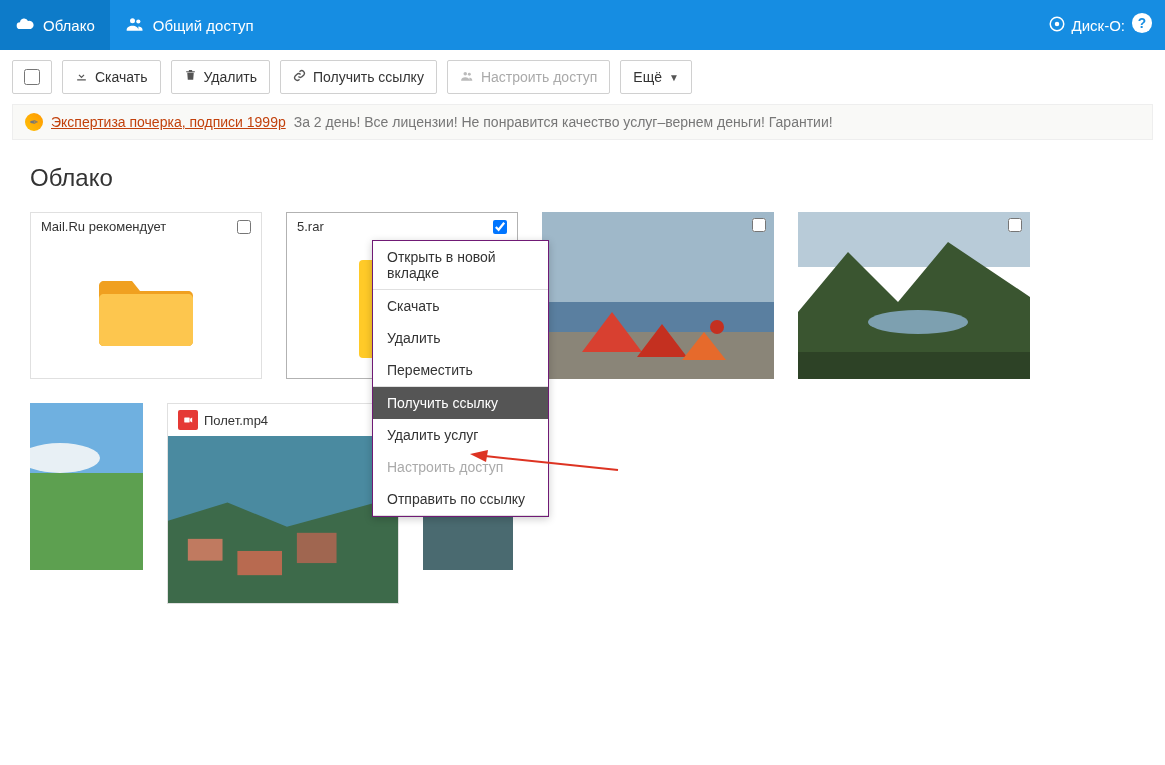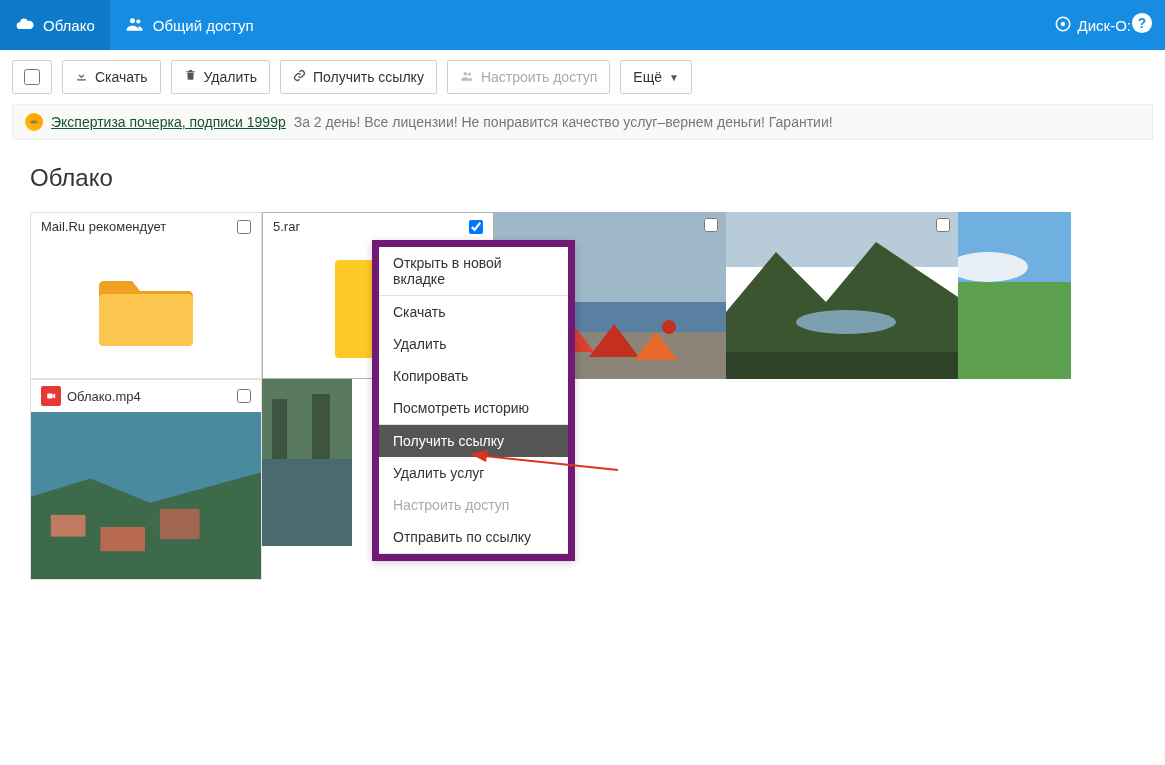--- a/index.html
+++ b/index.html
@@ -3,54 +3,54 @@
 <meta charset="utf-8">
 <style>
 * { margin: 0; padding: 0; box-sizing: border-box; font-family: Arial, Helvetica, sans-serif; }
 body { background: #fff; width: 1165px; height: 765px; overflow: hidden; position: relative; }
 
 .topbar { background: #168de2; height: 50px; display: flex; align-items: center; color: #fff; }
 .topbar-tab { display: flex; align-items: center; height: 100%; padding: 0 15px; cursor: pointer; font-size: 15px; }
 .topbar-tab.active { background: #0d7bc9; }
 .topbar-tab .icon { margin-right: 8px; }
 .topbar-spacer { flex: 1; }
-.topbar-right { display: flex; align-items: center; padding-right: 12px; gap: 0; }
+.topbar-right { display: flex; align-items: center; padding-right: 12px; gap: 6px; }
 .topbar-disk { display: flex; align-items: center; gap: 6px; font-size: 15px; }
 
 .toolbar { padding: 10px 12px; display: flex; gap: 10px; align-items: center; }
 .tb-btn { border: 1px solid #d0d0d0; background: #fff; height: 34px; padding: 0 12px; display: flex; align-items: center; gap: 7px; font-size: 14px; color: #333; cursor: pointer; border-radius: 2px; }
 .tb-btn .ico { color: #666; }
 .tb-btn.disabled { color: #aaa; }
 .tb-btn.disabled .ico { color: #bbb; }
 .tb-chk { border: 1px solid #d0d0d0; width: 40px; height: 34px; display: flex; align-items: center; justify-content: center; border-radius: 2px; }
 .tb-chk input { width: 16px; height: 16px; }
 
 .ad { margin: 0 12px; background: #f9f9f7; border: 1px solid #eee; padding: 8px 12px; font-size: 14px; color: #777; display: flex; align-items: center; gap: 8px; }
-.ad a { color: #14532d; text-decoration: underline; }
+.ad a { color: #c2410c; text-decoration: underline; }
 .ad .feather { width: 18px; height: 18px; border-radius: 50%; background: linear-gradient(45deg,#ffc107,#ff9800); display: inline-flex; align-items: center; justify-content: center; font-size: 11px; }
 
 .pagetitle { padding: 24px 30px 10px; font-size: 24px; font-weight: 300; color: #333; }
 
-.grid { padding: 10px 30px; display: flex; flex-wrap: wrap; }
+.grid { padding: 10px 30px; display: flex; flex-wrap: wrap; gap: 24px; }
 .card { width: 232px; border: 1px solid #e0e0e0; background: #fff; position: relative; }
 .card.selected { border: 1px solid #b2b2b2; }
 .card-head { display: flex; align-items: center; padding: 6px 10px; font-size: 13px; color: #333; }
 .card-head .name { flex: 1; overflow: hidden; text-overflow: ellipsis; white-space: nowrap; }
 .card-head input { width: 14px; height: 14px; }
 .card-body { height: 138px; display: flex; align-items: center; justify-content: center; }
 .card-image { height: 167px; overflow: hidden; }
 .card-image-only { width: 232px; height: 167px; overflow: hidden; position: relative; }
 .chk-overlay { position: absolute; top: 6px; right: 8px; width: 14px; height: 14px; }
 
 .folder-svg { width: 100px; height: 80px; }
 .rar-block { width: 86px; height: 98px; background: #ffca28; border-radius: 4px; position: relative; }
 
 .video-badge { width: 20px; height: 20px; background: #e53935; display: inline-flex; align-items: center; justify-content: center; margin-right: 6px; color: #fff; font-size: 10px; border-radius: 2px; }
 
-.ctx-menu { position: absolute; left: 372px; top: 240px; width: 203px; background: #fff; border: 7px solid #701a75; box-shadow: 0 2px 8px rgba(0,0,0,0.2); z-index: 100; font-size: 14px; }
+.ctx-menu { position: absolute; left: 372px; top: 240px; width: 177px; background: #fff; border: 1px solid #701a75; box-shadow: 0 2px 8px rgba(0,0,0,0.2); z-index: 100; font-size: 14px; }
 .ctx-item { padding: 8px 14px; color: #333; cursor: pointer; display: flex; justify-content: space-between; align-items: center; }
 .ctx-item.active { background: #555; color: #fff; }
 .ctx-item.disabled { color: #aaa; }
 .ctx-sep { height: 1px; background: #e0e0e0; margin: 0; }
 
 .arrow-svg { position: absolute; left: 470px; top: 448px; z-index: 101; pointer-events: none; }
 
 .thumb { width: 100%; height: 100%; }
 </style>
 </head>
@@ -204,21 +204,21 @@
   </div>
 
   <div class="card">
     <div class="card-head">
       <span class="video-badge">
         <svg width="10" height="10" viewBox="0 0 24 24" fill="#fff">
             <rect x="3" y="6" width="13" height="12" rx="1"></rect>
             <polygon points="17,9 22,6 22,18 17,15"></polygon>
           </svg>
       </span>
-      <span class="name">Облако.mp4</span>
+      <span class="name">Полет.mp4</span>
       <input type="checkbox" style="">
     </div>
     <div class="card-image">
       <svg class="thumb" viewBox="0 0 232 138" preserveAspectRatio="none">
         <rect width="232" height="138" fill="#4a8aa0"></rect>
         <polygon points="0,70 60,55 120,75 232,50 232,138 0,138" fill="#3d6a4a"></polygon>
         <rect x="20" y="85" width="35" height="18" fill="#c07a60"></rect>
         <rect x="70" y="95" width="45" height="20" fill="#b86a50"></rect>
         <rect x="130" y="80" width="40" height="25" fill="#a06650"></rect>
       </svg>
@@ -241,24 +241,21 @@
       <span>Открыть в новой вкладке</span>
     </div>
   <div class="ctx-sep"></div>
   <div class="ctx-item">
       <span>Скачать</span>
     </div>
   <div class="ctx-item">
       <span>Удалить</span>
     </div>
   <div class="ctx-item">
-      <span>Копировать</span>
-    </div>
-  <div class="ctx-item">
-      <span>Посмотреть историю</span>
+      <span>Переместить</span>
     </div>
   <div class="ctx-sep"></div>
   <div class="ctx-item active">
       <span>Получить ссылку</span>
     </div>
   <div class="ctx-item">
       <span>Удалить услуг</span>
     </div>
   <div class="ctx-item disabled">
       <span>Настроить доступ</span>

